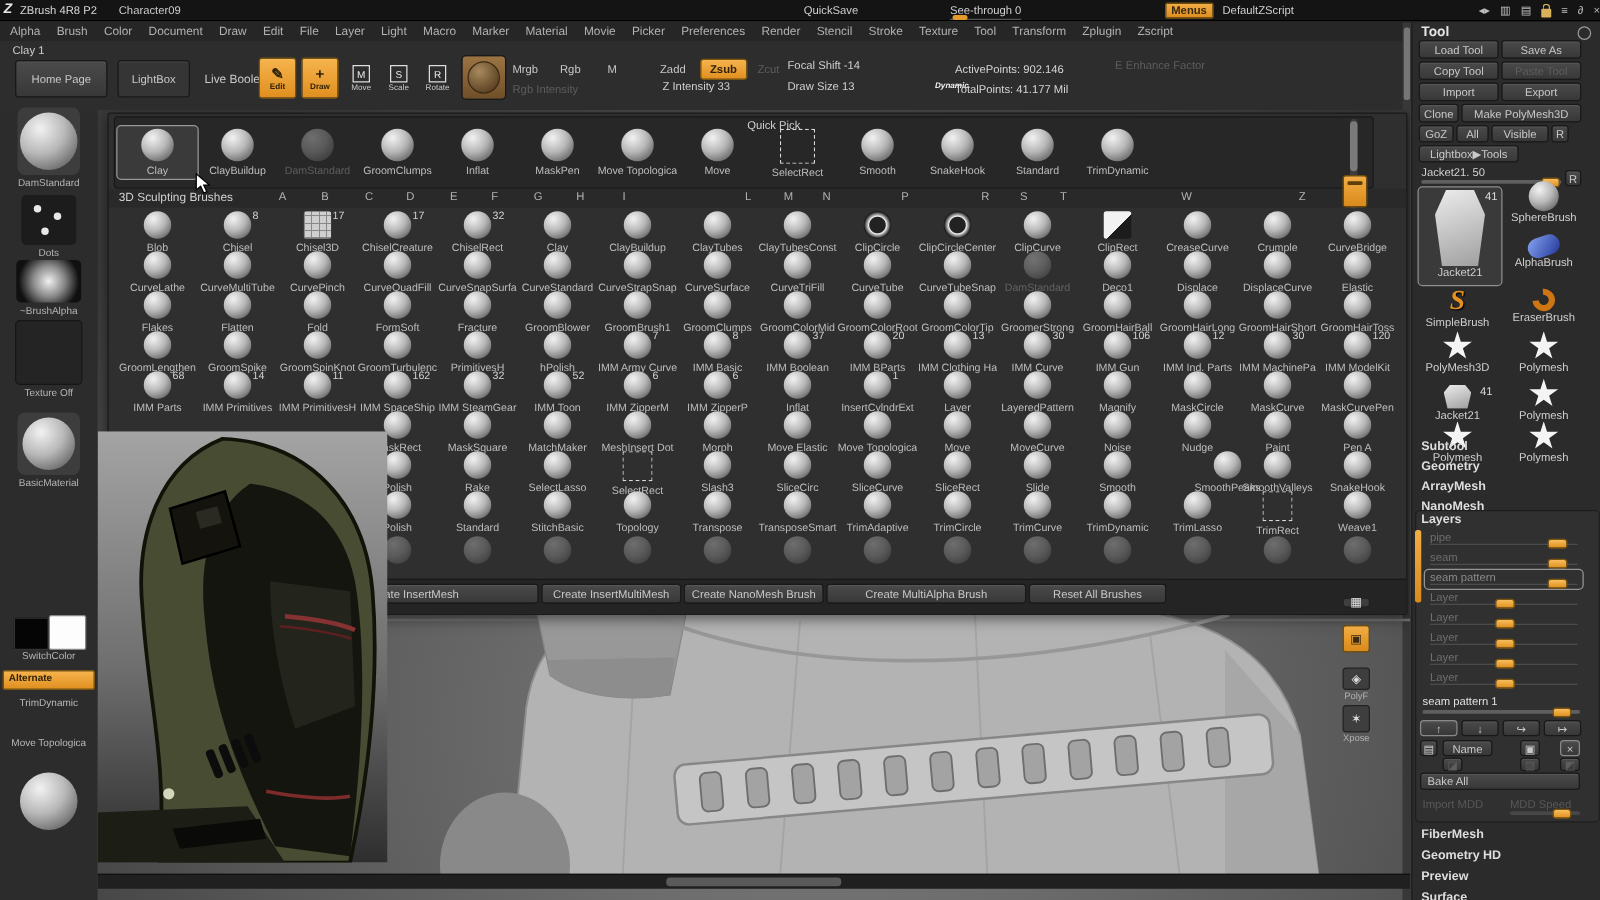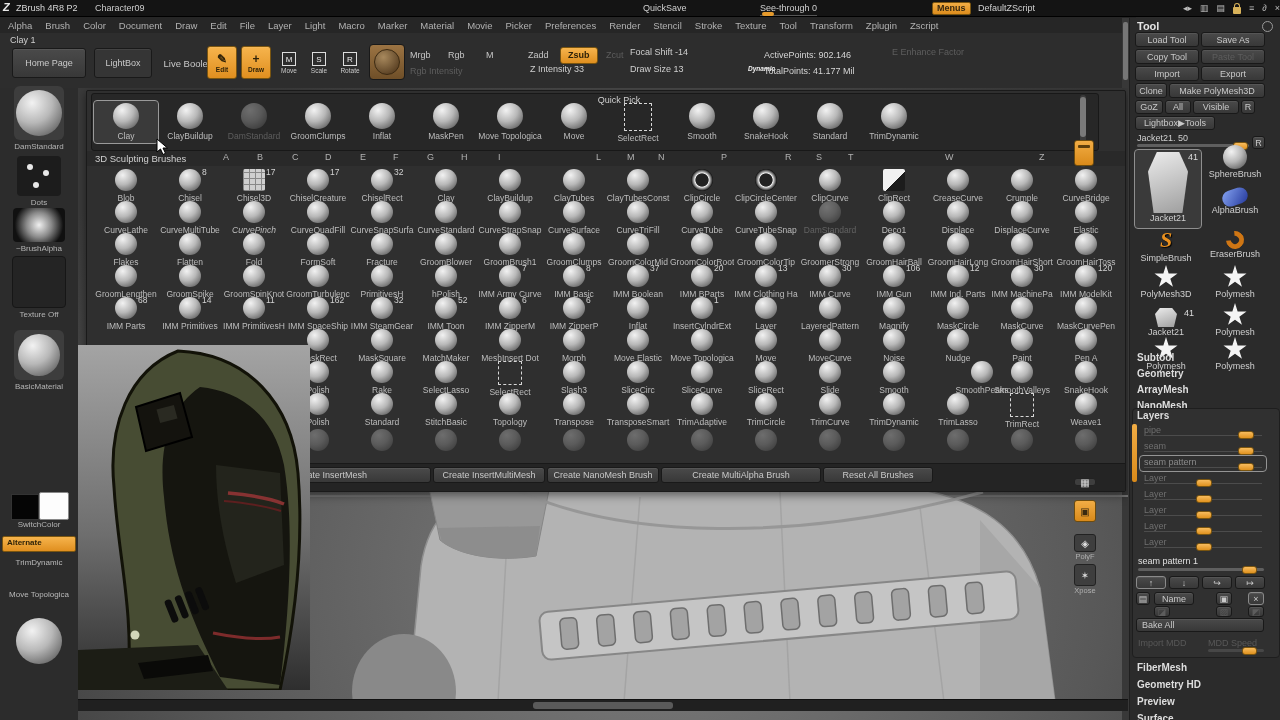--- a/index.html
+++ b/index.html
@@ -372,21 +372,21 @@
           <div class="blabel">CurveBridge</div>
         </div>
         <div class="bcell" style="left: 7px; top: 108px;">
           <div class="i-sph" style="width: 22px; height: 22px; margin: 2px auto 0px;"></div>
           <div class="blabel">CurveLathe</div>
         </div>
         <div class="bcell" style="left: 71px; top: 108px;">
           <div class="i-sph" style="width: 22px; height: 22px; margin: 2px auto 0px;"></div>
           <div class="blabel">CurveMultiTube</div>
         </div>
-        <div class="bcell" style="left: 135px; top: 108px; font-style: italic;">
+        <div class="bcell" style="left: 135px; top: 108px;">
           <div class="i-sph" style="width: 22px; height: 22px; margin: 2px auto 0px;"></div>
           <div class="blabel">CurvePinch</div>
         </div>
         <div class="bcell" style="left: 199px; top: 108px;">
           <div class="i-sph" style="width: 22px; height: 22px; margin: 2px auto 0px;"></div>
           <div class="blabel">CurveQuadFill</div>
         </div>
         <div class="bcell" style="left: 263px; top: 108px;">
           <div class="i-sph" style="width: 22px; height: 22px; margin: 2px auto 0px;"></div>
           <div class="blabel">CurveSnapSurfa</div>

